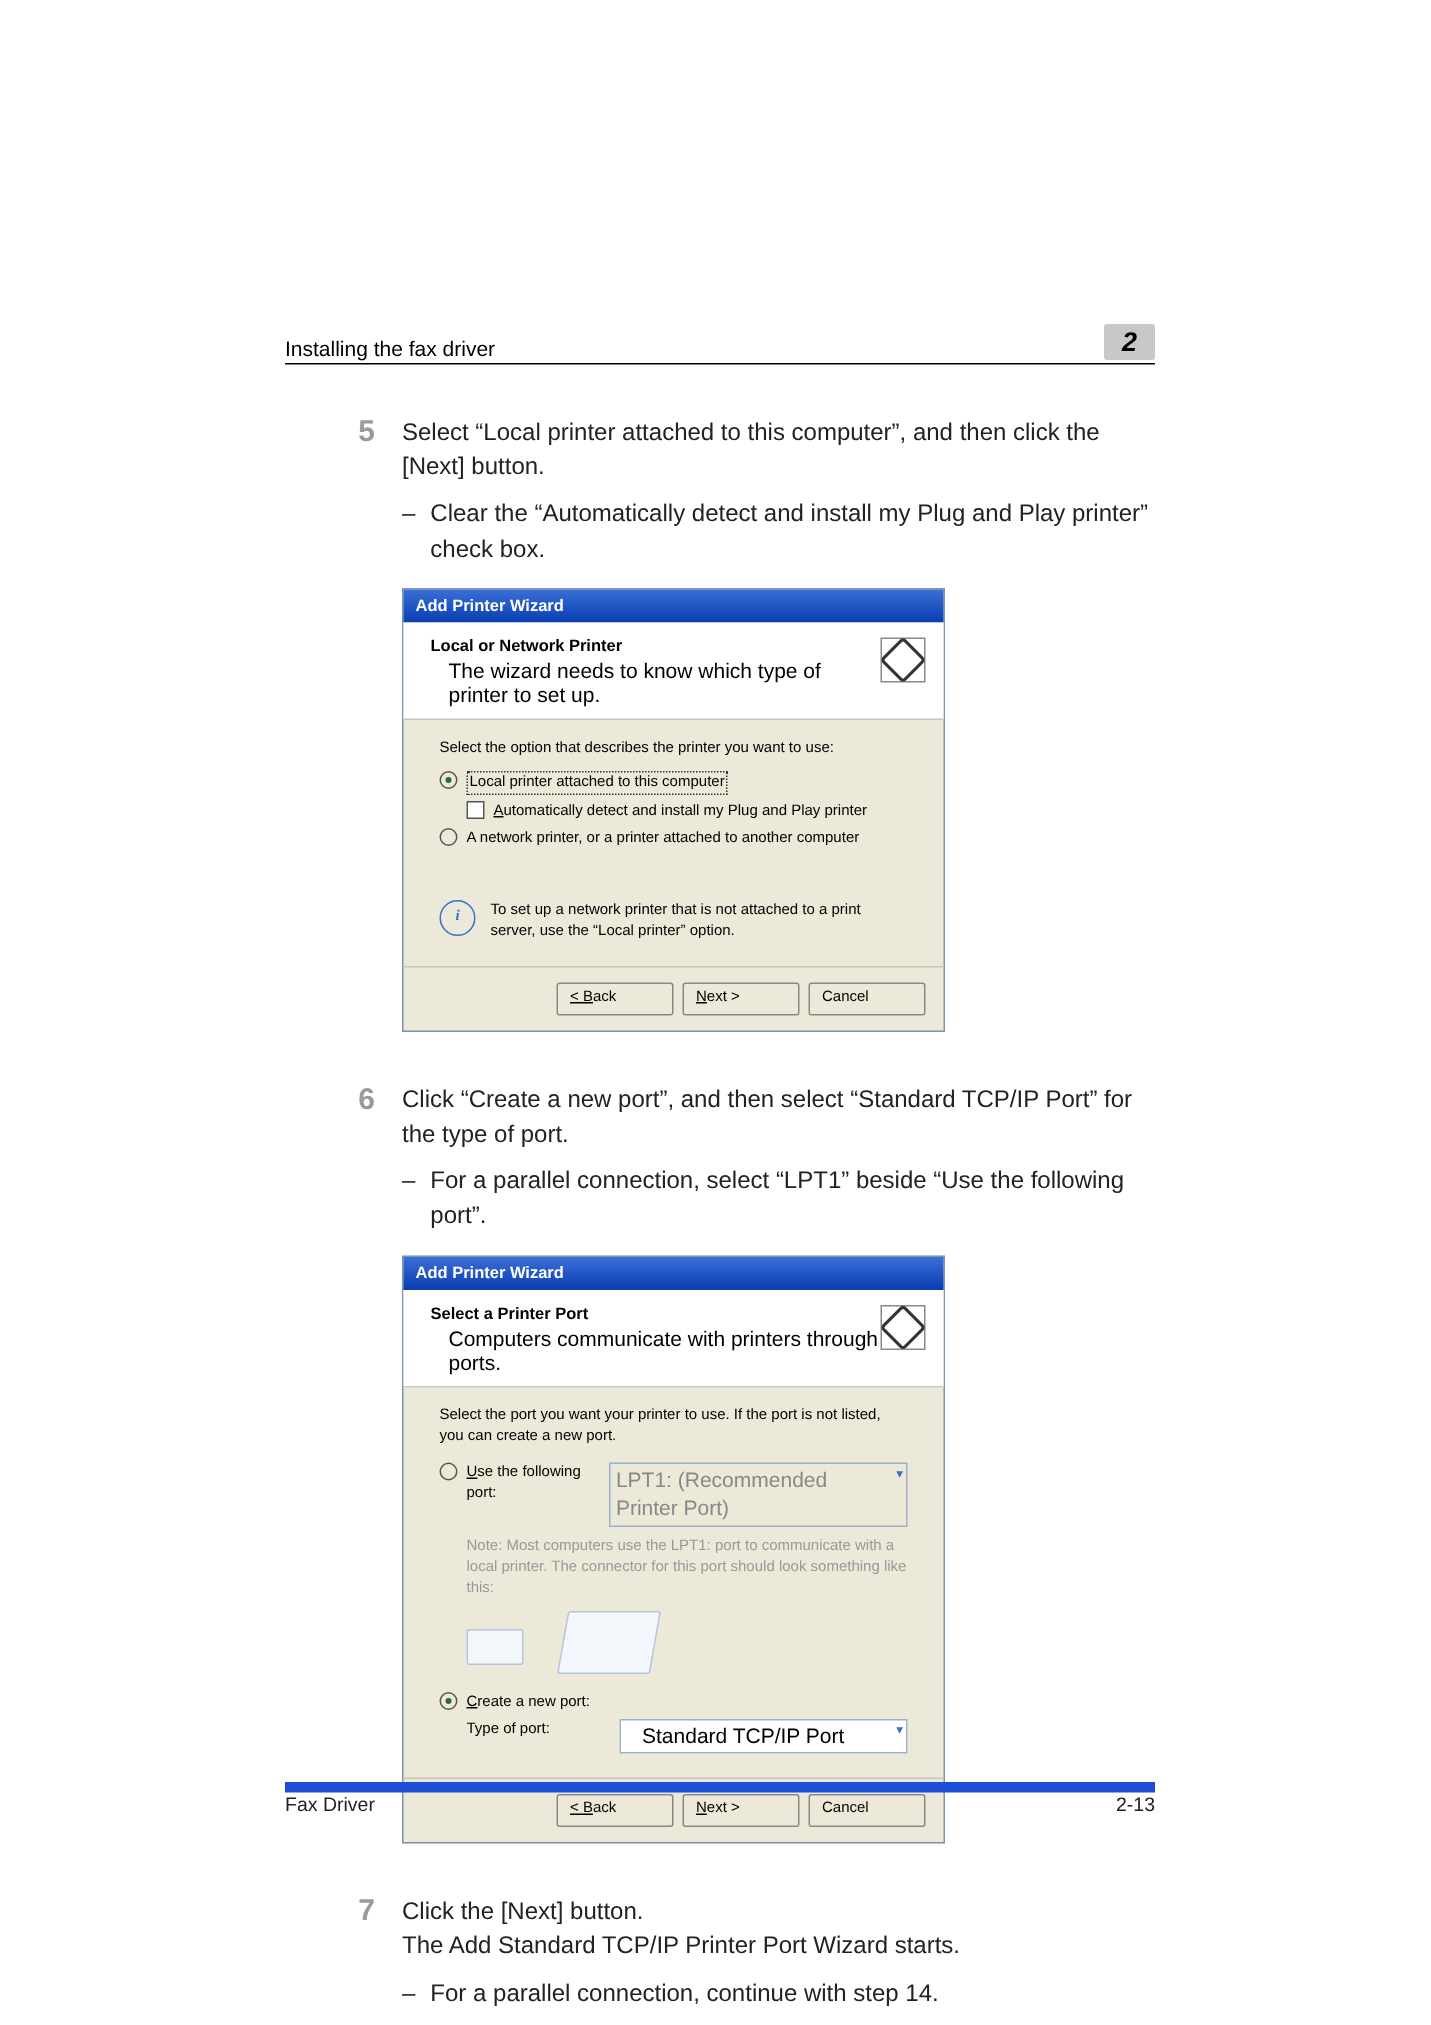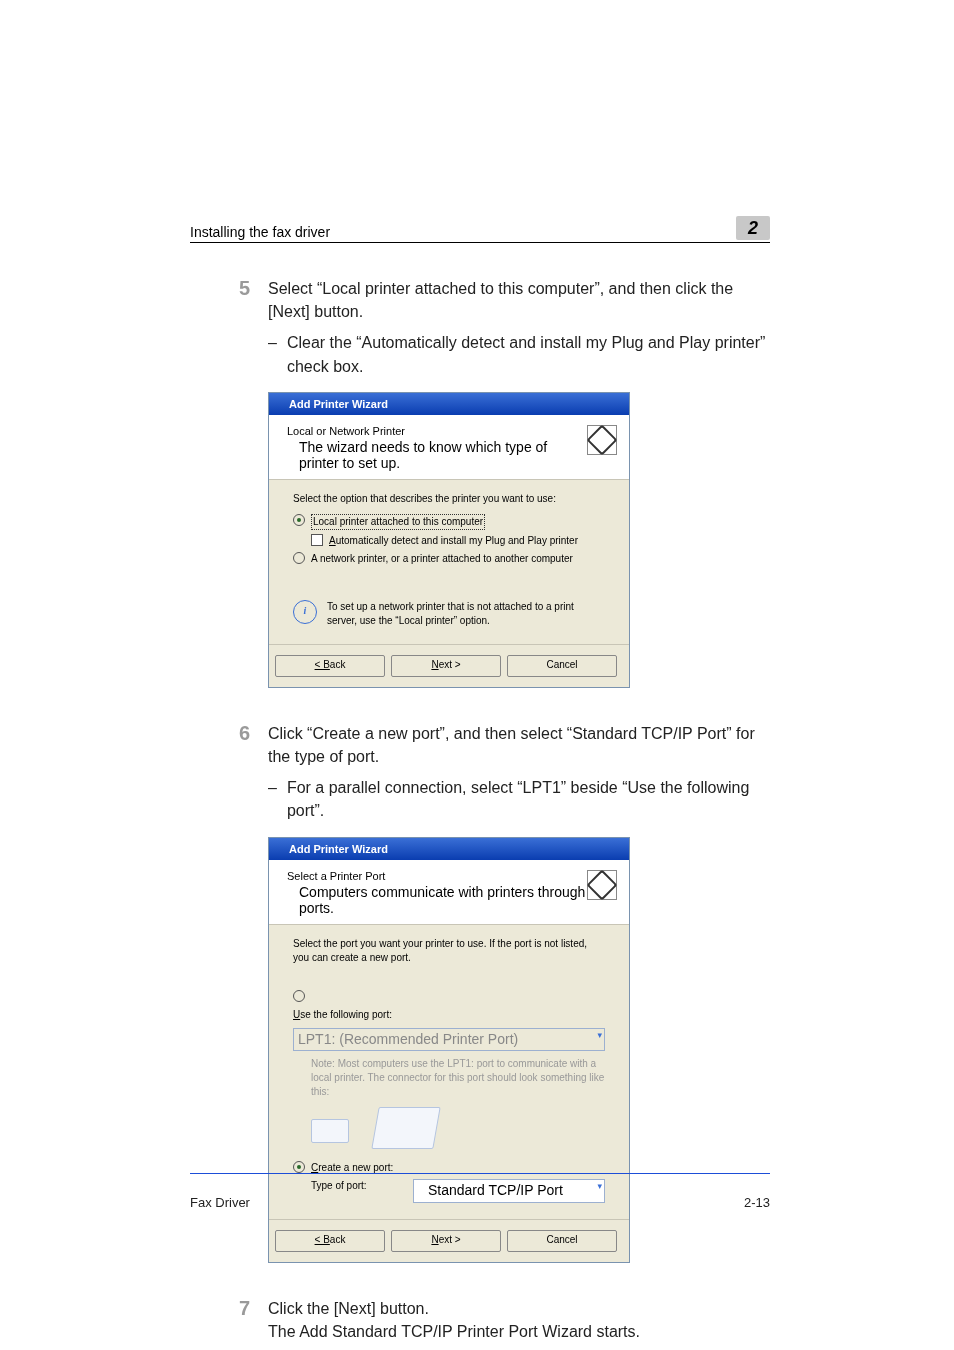--- a/index.html
+++ b/index.html
@@ -75,32 +75,32 @@
     font-size: 11px;
     color: #000;
     background: #ece9d8;
   }
   .dlg-title {
     height: 22px;
     background: linear-gradient(#3a6fd6, #0a3db0);
     color: #fff;
     font-weight: bold;
     line-height: 22px;
-    padding-left: 20px;
+    padding-left: 8px;
     font-size: 11px;
   }
   .dlg-head {
     background: #fff;
     display: flex;
     justify-content: space-between;
     padding: 10px 12px 8px 18px;
     border-bottom: 1px solid #c8c5b6;
   }
   .dlg-head-text { }
-  .dlg-head-title { font-weight: normal; font-size: 11px; }
+  .dlg-head-title { font-weight: bold; font-size: 11px; }
   .dlg-head-sub { font-size: 14px; margin-left: 12px; margin-top: 2px; }
   .dlg-icon {
     width: 28px; height: 28px;
     border: 1px solid #888;
     position: relative;
     background: #fff;
     flex-shrink: 0;
   }
   .dlg-icon::before {
     content: "";
@@ -168,23 +168,22 @@
     justify-content: flex-end;
     gap: 6px;
   }
   .btn {
     min-width: 60px;
     height: 20px;
     background: #ece9d8;
     border: 1px solid #888;
     border-radius: 2px;
     font-size: 10px;
-    text-align: center;
     line-height: 18px;
-    padding: 0 24px;
+    padding: 0 8px;
   }
   .port-label { display:inline-block; width: 110px; }
   .combo {
     display:inline-block;
     border: 1px solid #9cb0d0;
     background: #ece9d8;
     color: #888;
     padding: 1px 16px 1px 4px;
     font-size: 14px;
     position: relative;
@@ -216,22 +215,22 @@
     border-radius: 2px;
     background: #f3f6fb;
   }
   .port-illus .p1 { left: 0; }
   .port-illus .p2 { left: 64px; width: 60px; height: 40px; top: 4px; transform: skewX(-10deg); }
   .footer {
     position: absolute;
     left: 190px;
     bottom: 140px;
     width: 580px;
-    border-top: 1px solid #1d4ed8;
-    padding-top: 21px;
+    border-top: 7px solid #1d4ed8;
+    padding-top: 0;
     display: flex;
     justify-content: space-between;
     font-size: 13px;
     text-align: right;
   }
 </style>
 </head>
 <body>
 
 <div class="page">
@@ -301,21 +300,21 @@
     <div class="dlg-title">Add Printer Wizard</div>
     <div class="dlg-head">
       <div class="dlg-head-text">
         <div class="dlg-head-title">Select a Printer Port</div>
         <div class="dlg-head-sub">Computers communicate with printers through ports.</div>
       </div>
       <div class="dlg-icon"></div>
     </div>
     <div class="dlg-body">
       <div>Select the port you want your printer to use.  If the port is not listed, you can create a new port.</div>
-      <div class="radio-row" style="margin-top:25px;flex-direction:column;">
+      <div class="radio-row" style="margin-top:10px;">
         <span class="radio"></span>
         <span class="port-label underline-first">Use the following port:</span>
         <span class="combo">LPT1: (Recommended Printer Port)</span>
       </div>
       <div class="note-block" style="margin-left:18px;">Note: Most computers use the LPT1: port to communicate with a local printer. The connector for this port should look something like this:</div>
       <div class="port-illus" style="margin-left:18px;">
         <div class="p1"></div>
           <div class="p2"></div>
       </div>
       <div class="radio-row">

